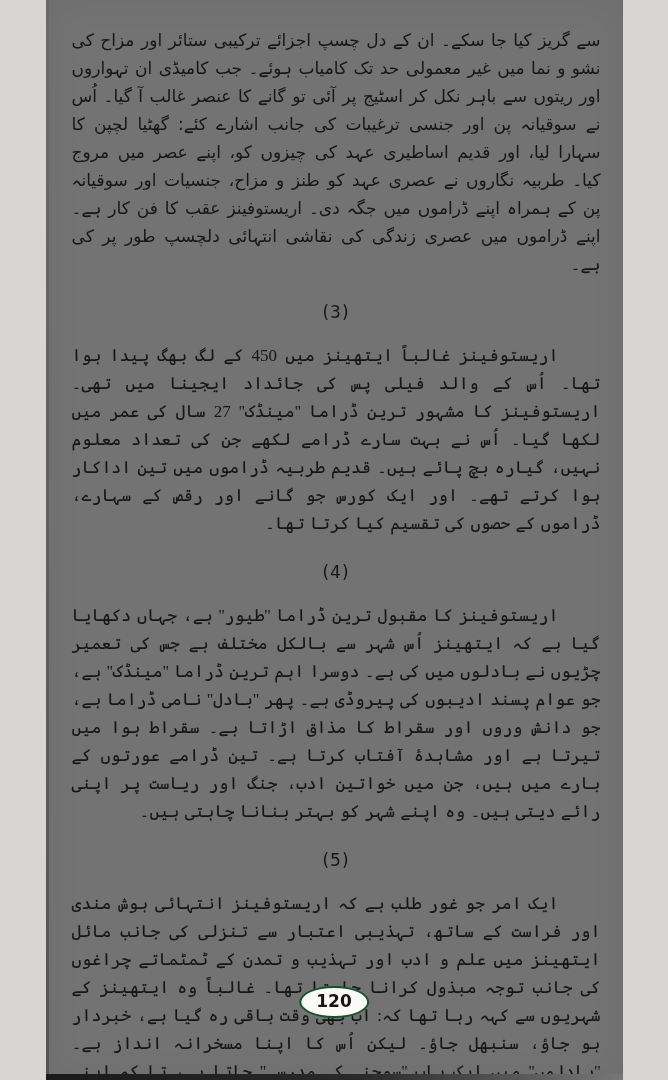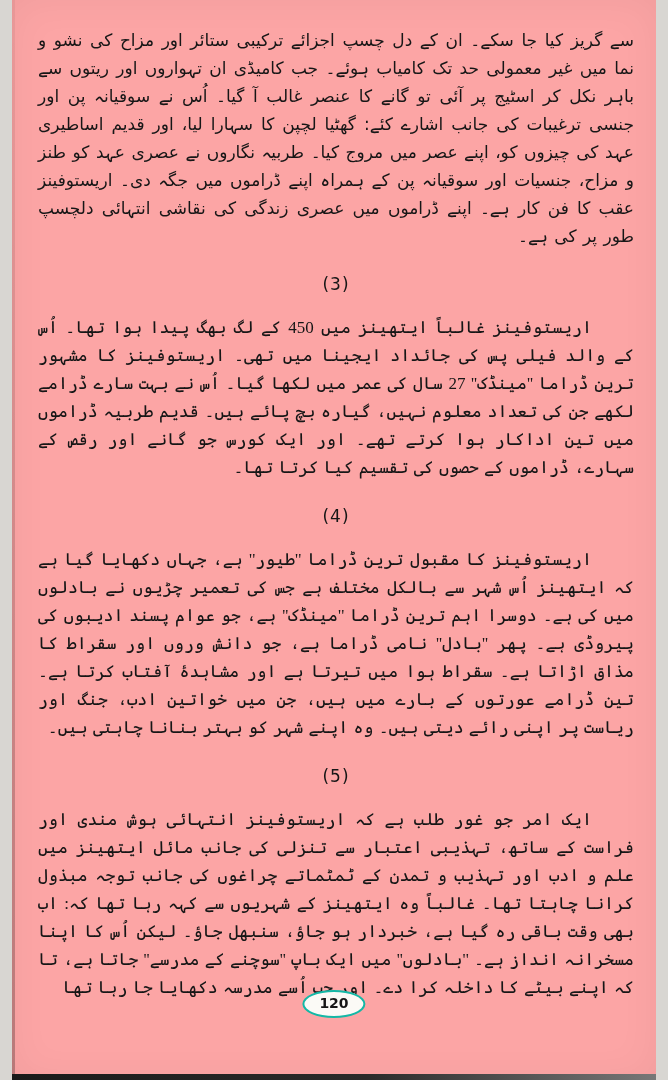--- a/index.html
+++ b/index.html
@@ -2,28 +2,29 @@
 <html lang="ur"><head>
 <meta charset="utf-8">
 <style>
   html, body {
     margin: 0;
     padding: 0;
     background: #d8d6d2;
   }
   .page {
     position: relative;
-    width: 644px;
+    width: 542px;
     height: 1080px;
     margin: 0 auto;
-    background: #fca5a5;
+    background: #737373;
     overflow: hidden;
     font-family: "DejaVu Sans", sans-serif;
     color: #161616;
     box-shadow: inset 0 0 40px rgba(0,0,0,0.05);
+    padding-left: 35px;
   }
   .text-area {
     position: absolute;
     top: 26px;
     right: 22px;
     left: 26px;
     direction: rtl;
     text-align: justify;
     text-justify: inter-word;
   }
@@ -43,24 +44,24 @@
     font-size: 17px;
     line-height: 28px;
     margin: 20px 0 16px 0;
     letter-spacing: 1px;
   }
   .page-number {
     position: absolute;
     bottom: 62px;
     left: 50%;
     transform: translateX(-50%);
-    border: 2px solid #14b8a6;
+    border: 2px solid #14532d;
     border-radius: 50%;
     padding: 3px 15px 5px 15px;
-    font-size: 14px;
+    font-size: 17px;
     font-weight: bold;
     direction: ltr;
     background: #fbfaf6;
   }
   .scan-edge-bottom {
     position: absolute;
     left: 0;
     right: 0;
     bottom: 0;
     height: 6px;

